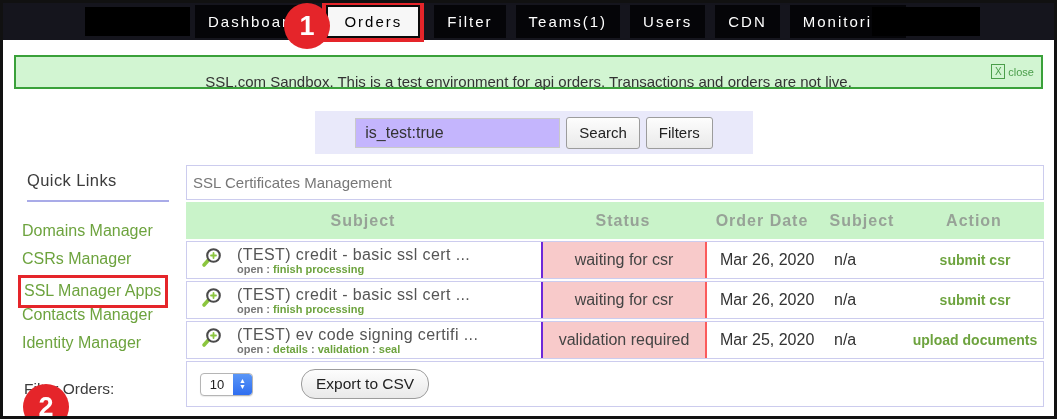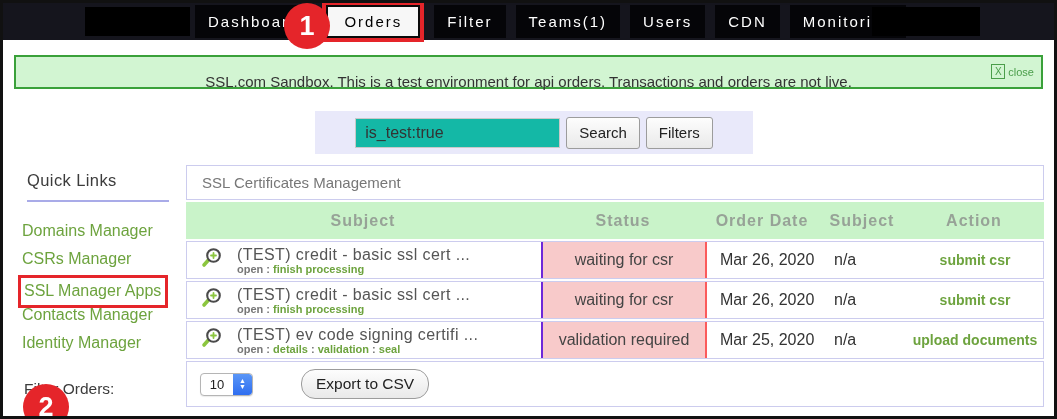--- a/index.html
+++ b/index.html
@@ -52,21 +52,21 @@
     width:14px; height:15px; border:1px solid #4a9e4a; font-size:10px; margin-right:3px;
   }
   .close-word { font-size:11px;text-align:right; }
 
   
   .searchbar {
     position:absolute; left:312px; top:108px; width:438px; height:43px;
     background:#e9e9fa; display:flex; align-items:center; justify-content:center; gap:6px;
   }
   .search-input {
-    width:205px; height:30px; border:1px solid #c9c9c9; background:#14b8a6;
+    width:205px; height:30px; border:1px solid #c9c9c9; background:#c4b5fd;
     font-family:"Liberation Sans",sans-serif; font-size:16px; color:#333; padding:2px 9px;
   }
   .btn {
     height:32px; padding:0 12px; font-family:"Liberation Sans",sans-serif;
     font-size:15px; color:#222; border:1px solid #9c9c9c; border-radius:3px;
     background:linear-gradient(#fdfdfd,#e9e9e9); cursor:pointer;
   }
 
   
   .sidebar { position:absolute; left:19px; top:162px; width:165px; }
@@ -79,21 +79,21 @@
   .side-link a { color:#6da33e; font-size:16px; text-decoration:none; cursor:pointer; }
   .side-link .boxed {
     display:inline-block; border:3px solid #e5252a; padding:1px 4px 2px 3px; margin-left:-4px;
   }
   .filter-label { position:absolute; left:2px; top:215px; font-size:15.5px; color:#3c3c3c; }
 
   
   .orders-table { position:absolute; left:183px; top:162px; width:858px; }
   .table-title {
     height:35px; border:1px solid #ccccee; background:#fff; color:#777;
-    font-size:15px; display:flex; align-items:center; padding-left:15px;
+    font-size:15px; display:flex; align-items:center; padding-left:6px;
   }
   .grid-row { display:grid; grid-template-columns:354px 166px 112px 88px 136px; }
   .thead {
     margin-top:2px; height:37px; background:#c9f3c9; align-items:center;
   }
   .th { text-align:center; color:#97a297; font-size:16px; font-weight:bold; letter-spacing:1px; }
   .trow {
     margin-top:2px; height:38px; background:#fff; border:1px solid #ccccee; align-items:stretch;
   }
   .cell { display:flex; align-items:center; font-size:16px; color:#333; }

